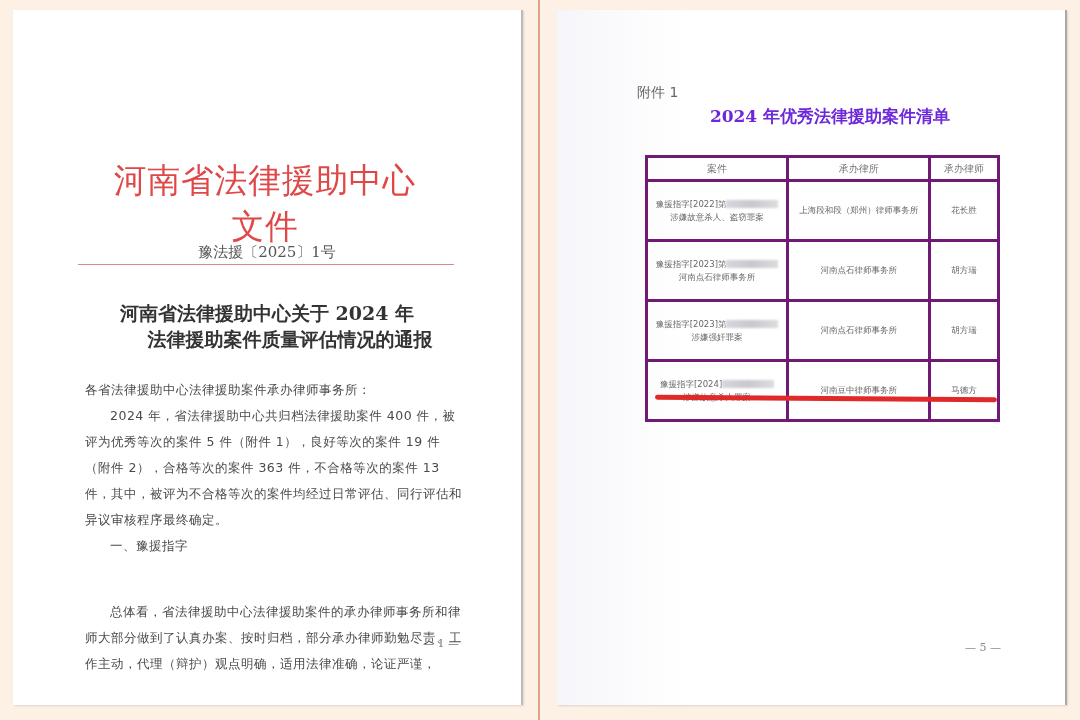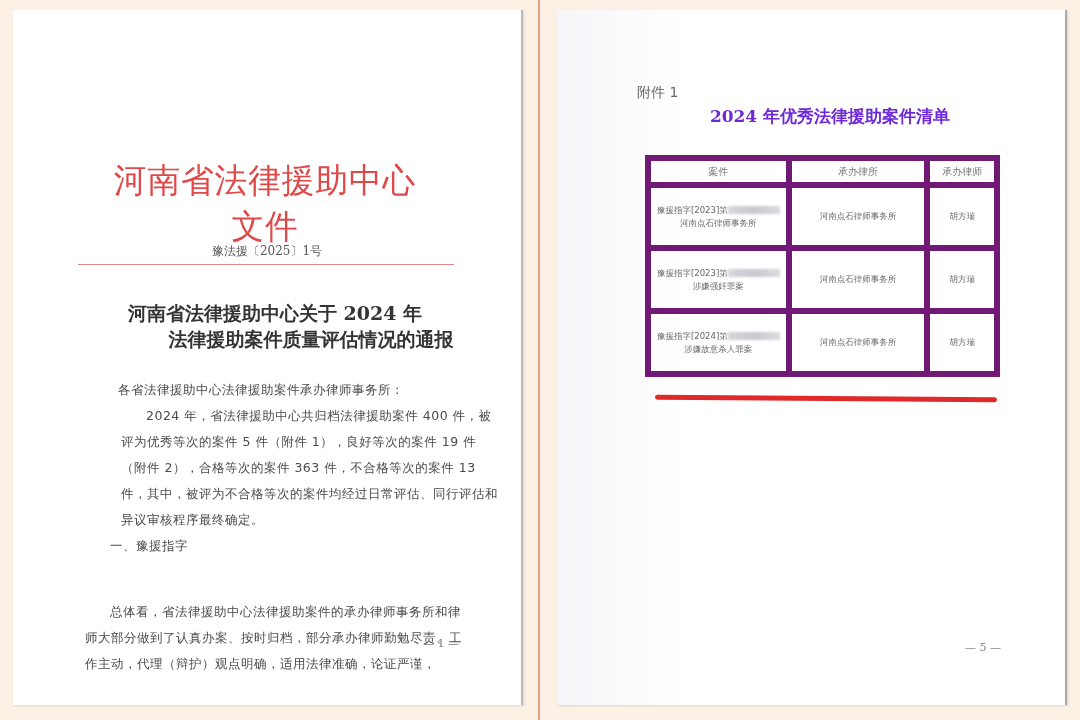--- a/index.html
+++ b/index.html
@@ -16,80 +16,85 @@
   #page-left { left: 13px; top: 10px; width: 508px; height: 695px; border-right: 2px solid #bbbbbb; }
   #page-right { left: 557px; top: 10px; width: 508px; height: 695px; border-right: 2px solid #a9a9a9;
     background: linear-gradient(90deg, #f6f6fa 0%, #ffffff 25%, #ffffff 100%); }
   .center-divider { position: absolute; left: 538px; top: 0; width: 2px; height: 720px; background: #e0a184; }
 
   .red-header {
     position: absolute; left: 95px; top: 158px; width: 340px;
     color: #e04848; font-size: 34px; letter-spacing: 1px; font-weight: normal;
     font-family: "DejaVu Serif", "Liberation Serif", serif; text-align: center; transform: scaleX(0.96);
   }
-  .doc-number { position: absolute; left: 0; width: 100%; top: 243px; text-align: center; font-size: 12px; color: #555; }
+  .doc-number { position: absolute; left: 0; width: 100%; top: 243px; text-align: center; font-size: 15px; color: #555; }
   .red-rule { position: absolute; left: 78px; top: 264px; width: 376px; height: 1px; background: #e08888; }
-  .notice-title { position: absolute; left: 0; width: 100%; text-align: center; font-size: 19px; color: #333; font-weight: bold; line-height: 26px; margin-left: 8px; }
+  .notice-title { position: absolute; left: 0; width: 100%; text-align: center; font-size: 19px; color: #333; font-weight: bold; line-height: 26px; }
   .body-text { position: absolute; left: 85px; width: 380px; font-size: 12.5px; color: #4a4a4a; line-height: 26px; letter-spacing: 0.5px; font-family: "DejaVu Sans", "Liberation Sans", sans-serif; }
   .indent { text-indent: 2em; }
   .page-num-left { position: absolute; left: 423px; top: 637px; font-size: 11px; color: #777; }
 
   .attach-label { position: absolute; left: 637px; top: 84px; font-size: 14px; color: #666; font-family: "DejaVu Sans", "Liberation Sans", sans-serif; }
   .list-title { position: absolute; left: 640px; width: 380px; top: 105px; text-align: center; font-size: 17px; font-weight: bold; color: #6d28d9; }
   table.cases { position: absolute; left: 645px; top: 155px; width: 355px; border-collapse: collapse; font-family: "DejaVu Sans", "Liberation Sans", sans-serif; font-size: 8.5px; color: #666; }
-  table.cases th, table.cases td { border: 6px solid #701a75; text-align: center; padding: 0 3px; }
+  table.cases th, table.cases td { border: 3px solid #701a75; text-align: center; padding: 0 3px; }
   table.cases th { height: 21px; font-weight: normal; font-size: 10px; color: #777; }
   table.cases td { height: 57px; line-height: 13px; }
   .col1 { width: 142px; } .col2 { width: 147px; margin-left: 16px; } .col3 { width: 66px; }
   .redact { display: inline-block; width: 52px; height: 8px; background: linear-gradient(90deg,#d6d6dc,#c8c8ce,#dcdce0); filter: blur(1px); vertical-align: middle; }
   .red-underline { position: absolute; left: 655px; top: 396px; width: 342px; height: 5px; background: #e02a2a; border-radius: 3px; transform: rotate(0.4deg); }
   .page-num-right { position: absolute; left: 965px; top: 641px; font-size: 11px; color: #888; }
 </style>
 </head>
 <body>
 
 <div class="center-divider"></div>
 
 <div class="page" id="page-left"></div>
 <div class="red-header">河南省法律援助中心文件</div>
 <div class="doc-number" style="left:13px;width:508px;">豫法援〔2025〕1号</div>
 <div class="red-rule"></div>
 <div class="notice-title" style="left:13px;width:508px;top:300px;">河南省法律援助中心关于 2024 年</div>
-<div class="notice-title" style="left:13px;width:580px;top:326px;">法律援助案件质量评估情况的通报</div>
-<div class="body-text" style="top:377px;margin-left:33px;">各省法律援助中心法律援助案件承办律师事务所：</div>
-<div class="body-text indent" style="top:403px;margin-left:36px;">2024 年，省法律援助中心共归档法律援助案件 400 件，被评为优秀等次的案件 5 件（附件 1），良好等次的案件 19 件（附件 2），合格等次的案件 363 件，不合格等次的案件 13 件，其中，被评为不合格等次的案件均经过日常评估、同行评估和异议审核程序最终确定。</div>
+<div class="notice-title" style="left:0;width:580px;top:326px;">法律援助案件质量评估情况的通报</div>
+<div class="body-text" style="top:377px;">各省法律援助中心法律援助案件承办律师事务所：</div>
+<div class="body-text indent" style="top:403px;">2024 年，省法律援助中心共归档法律援助案件 400 件，被评为优秀等次的案件 5 件（附件 1），良好等次的案件 19 件（附件 2），合格等次的案件 363 件，不合格等次的案件 13 件，其中，被评为不合格等次的案件均经过日常评估、同行评估和异议审核程序最终确定。</div>
 <div class="body-text indent" style="top:533px;">一、豫援指字</div>
 <div class="body-text indent" style="top:559px;height:78px;overflow:hidden;margin-top:40px;">总体看，省法律援助中心法律援助案件的承办律师事务所和律师大部分做到了认真办案、按时归档，部分承办律师勤勉尽责、工作主动，代理（辩护）观点明确，适用法律准确，论证严谨，</div>
 <div class="page-num-left">— 1 —</div>
 
 <div class="page" id="page-right"></div>
 <div class="attach-label">附件 1</div>
 <div class="list-title">2024 年优秀法律援助案件清单</div>
 
 <table class="cases">
   <thead>
     <tr>
       <th class="col1">案件</th>
       <th class="col2">承办律所</th>
       <th class="col3">承办律师</th>
     </tr>
   </thead>
   <tbody>
     <tr>
+      <td><span>豫援指字[2022]第</span><span class="redact"></span><br><span>涉嫌故意杀人、盗窃罪案</span></td>
+      <td>上海段和段（郑州）律师事务所</td>
+      <td>花长胜</td>
+    </tr>
+    <tr>
       <td><span>豫援指字[2023]第</span><span class="redact"></span><br><span>河南点石律师事务所</span></td>
       <td>河南点石律师事务所</td>
       <td>胡方瑞</td>
     </tr>
     <tr>
       <td><span>豫援指字[2023]第</span><span class="redact"></span><br><span>涉嫌强奸罪案</span></td>
       <td>河南点石律师事务所</td>
       <td>胡方瑞</td>
     </tr>
     <tr>
-      <td><span>豫援指字[2024]第</span><span class="redact"></span><br><span>涉嫌故意杀人罪案</span></td>
-      <td>河南点石律师事务所</td>
-      <td>胡方瑞</td>
+      <td><span>豫援指字[2024]</span><span class="redact"></span><br><span>涉嫌故意杀人罪案</span></td>
+      <td>河南豆中律师事务所</td>
+      <td>马德方</td>
     </tr>
   </tbody>
 </table>
 
 <div class="red-underline"></div>
 <div class="page-num-right">— 5 —</div>
 
 </body></html>

